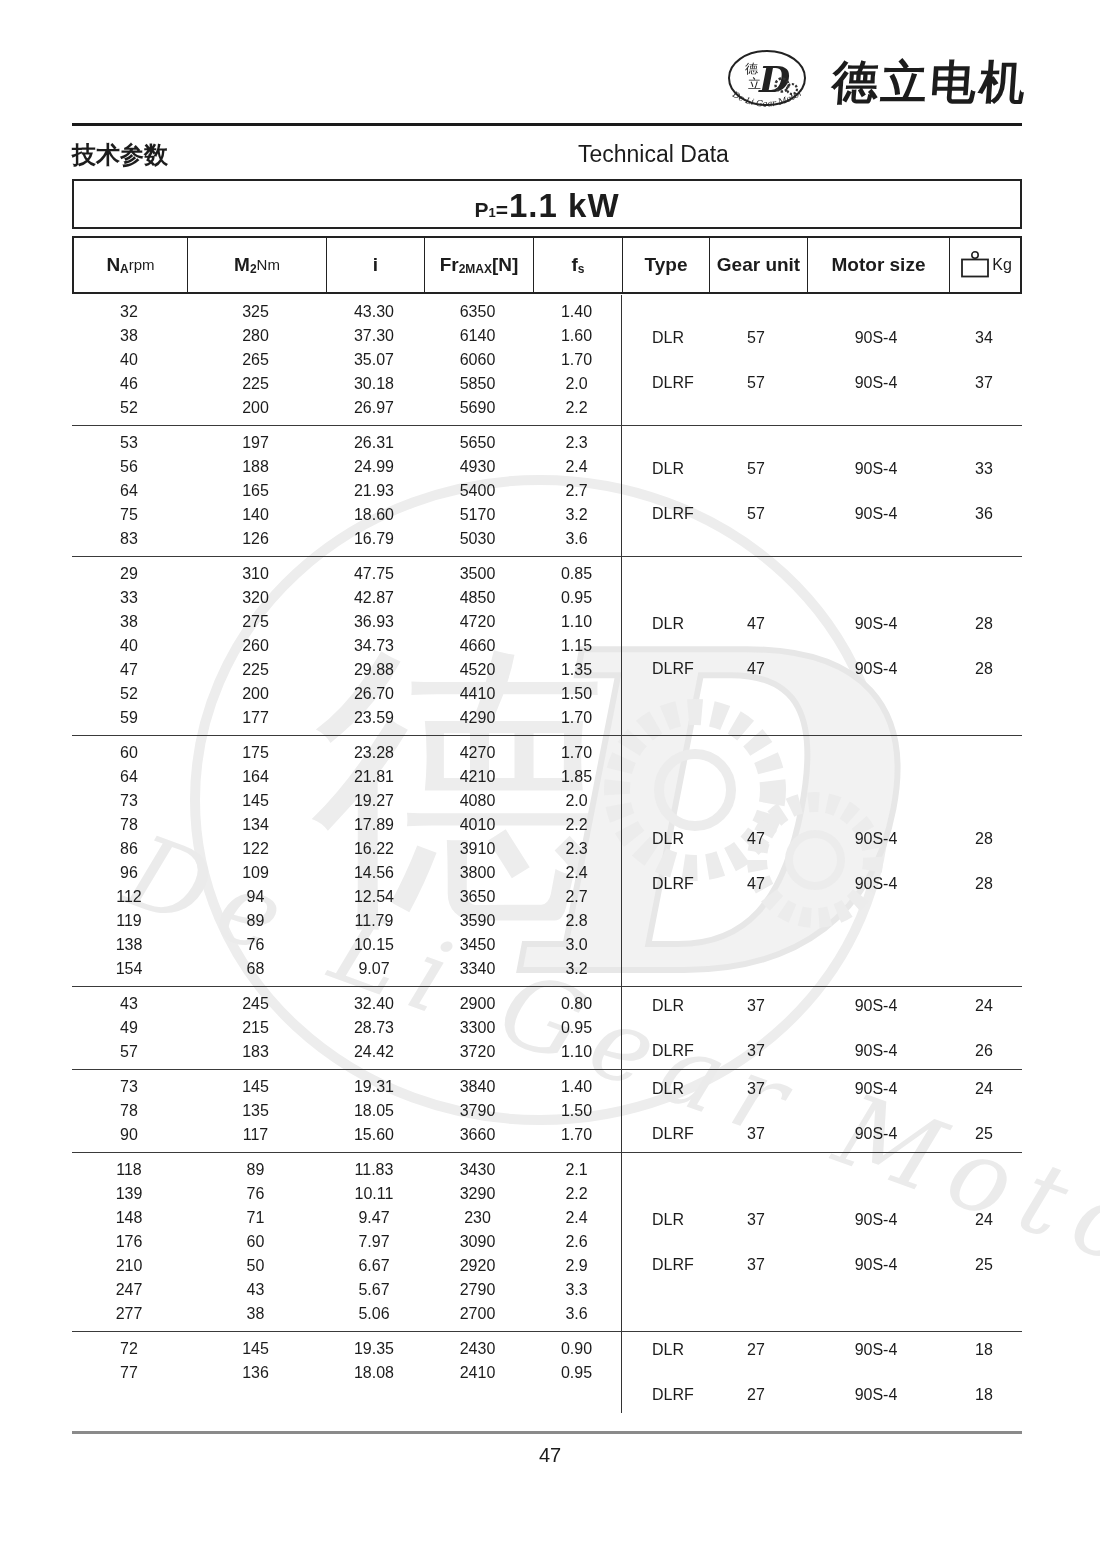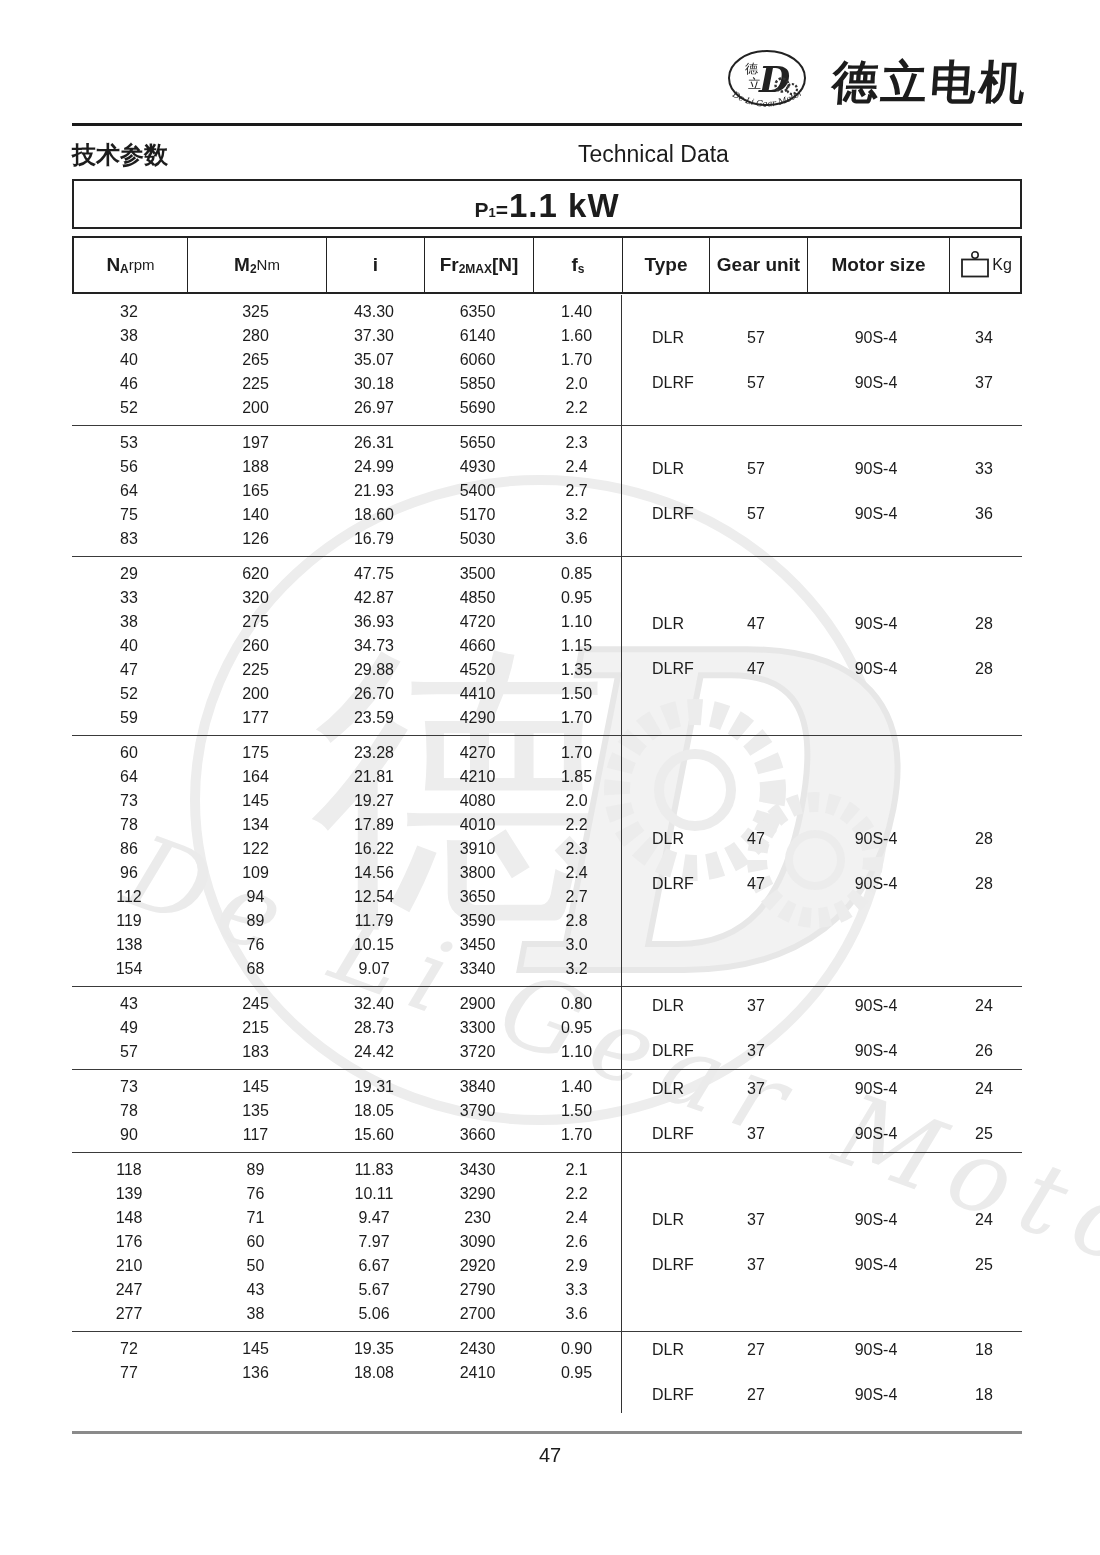--- a/index.html
+++ b/index.html
@@ -263,21 +263,21 @@
               <div class="cell t2">90S-4</div>
               <div class="cell t3">36</div>
             </div>
           </div>
         </div>
       </div>
       <div class="block">
         <div class="block-left">
           <div class="data-row">
             <div class="cell c0">29</div>
-            <div class="cell c1">620</div>
+            <div class="cell c1">310</div>
             <div class="cell c2">47.75</div>
             <div class="cell c3">3500</div>
             <div class="cell c4">0.85</div>
           </div>
           <div class="data-row">
             <div class="cell c0">33</div>
             <div class="cell c1">320</div>
             <div class="cell c2">42.87</div>
             <div class="cell c3">4850</div>
             <div class="cell c4">0.95</div>

